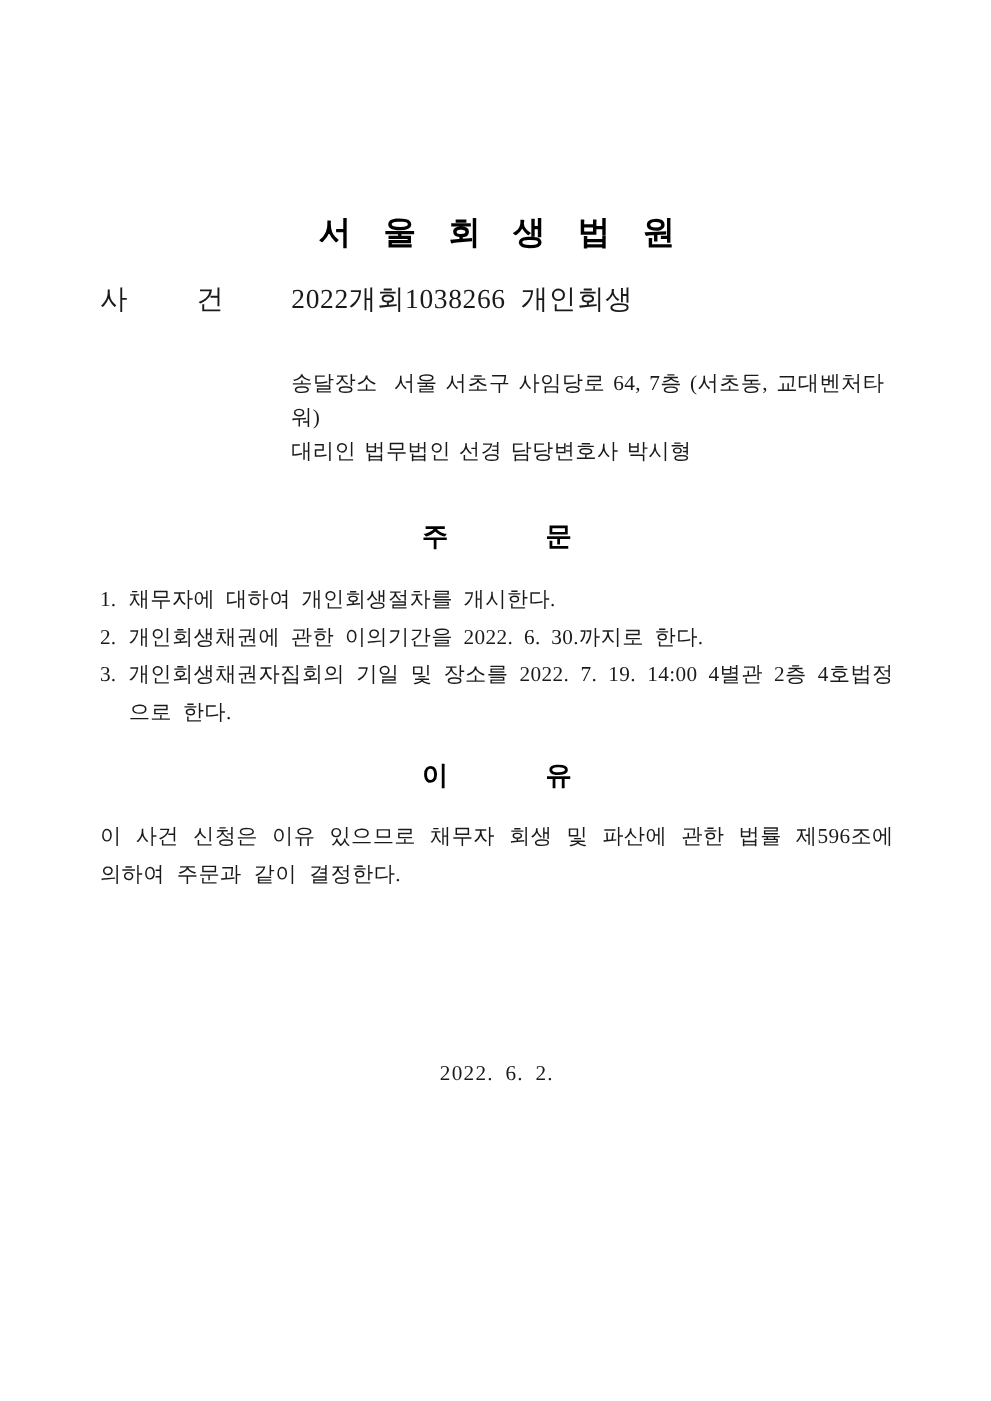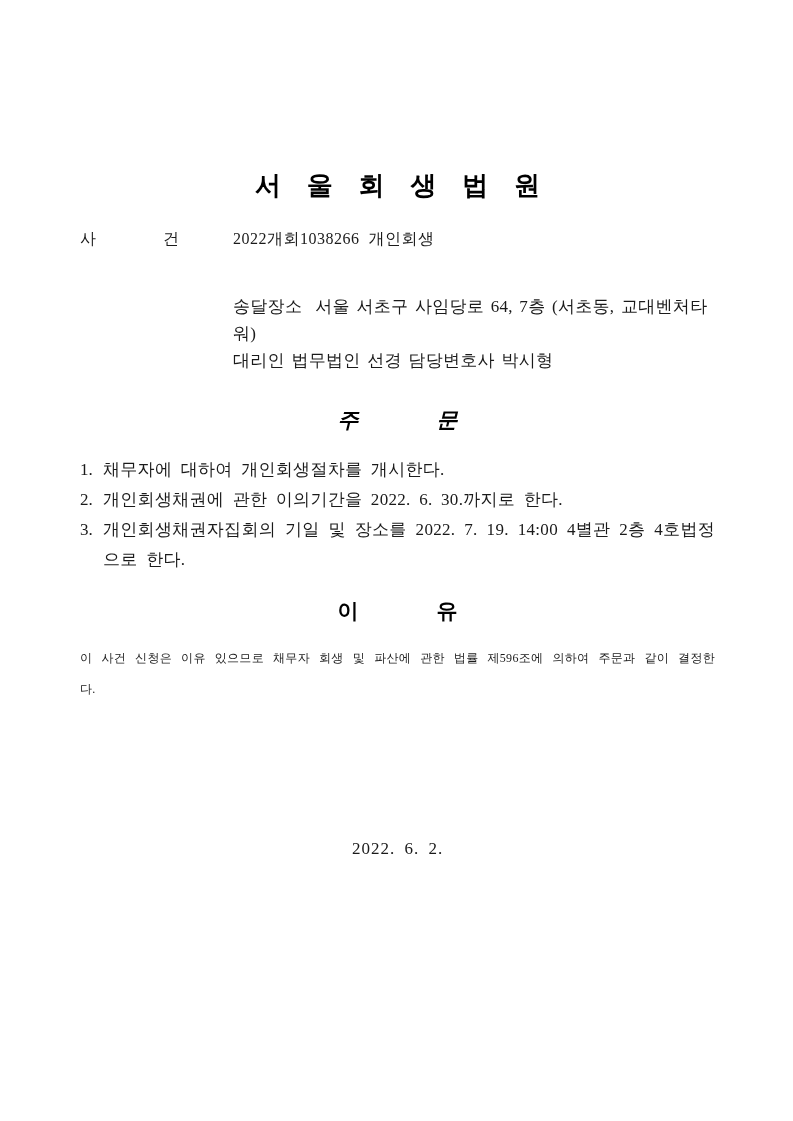--- a/index.html
+++ b/index.html
@@ -57,21 +57,21 @@
     font-weight: 700;
     font-size: 24px;
     line-height: 1.2;
     text-align: justify;
     text-align-last: justify;
     color: #000;
   }
   .field-row {
     display: flex;
     align-items: baseline;
-    font-size: 16px;
+    font-size: 22px;
     line-height: 20px;
   }
   .field-row.case { margin-top: 28px; }
   .field-row.debtor { margin-top: 18px; }
   .field-label {
     display: inline-block;
     width: 100px;
     text-align: justify;
     text-align-last: justify;
     letter-spacing: 1px;
@@ -85,21 +85,21 @@
   .address-block {
     margin-top: 44px;
     margin-left: 153px; 
     font-size: 17px;
     line-height: 27px;
     letter-spacing: 0.3px;
     word-spacing: 2px;
   }
   .address-line { white-space: pre-wrap; }
   .section-heading-row { text-align: center; }
-  .section-heading-row.jumun { margin-top: 33px; font-style: italic; }
+  .section-heading-row.jumun { margin-top: 43px; }
   .section-heading-row.iyu { margin-top: 23px; }
   .section-heading {
     display: inline-block;
     width: 120px;
     font-family: "Liberation Sans", "DejaVu Sans", sans-serif;
     font-weight: 700;
     font-size: 21px;
     line-height: 1.2;
     text-align: justify;
     text-align-last: justify;
@@ -117,21 +117,21 @@
     width: 23px;
   }
   .order-item .txt {
     flex: 1 1 auto;
     text-align: justify;
     letter-spacing: 0.3px;
     word-spacing: 4px;
   }
   .reason-paragraph {
     margin-top: 19px;
-    font-size: 12px;
+    font-size: 17px;
     line-height: 31px;
     text-align: justify;
     letter-spacing: 0.3px;
     word-spacing: 5px;
   }
   .decision-date {
     margin-top: 134px;
     text-align: center;
     font-size: 17px;
     letter-spacing: 1px;

